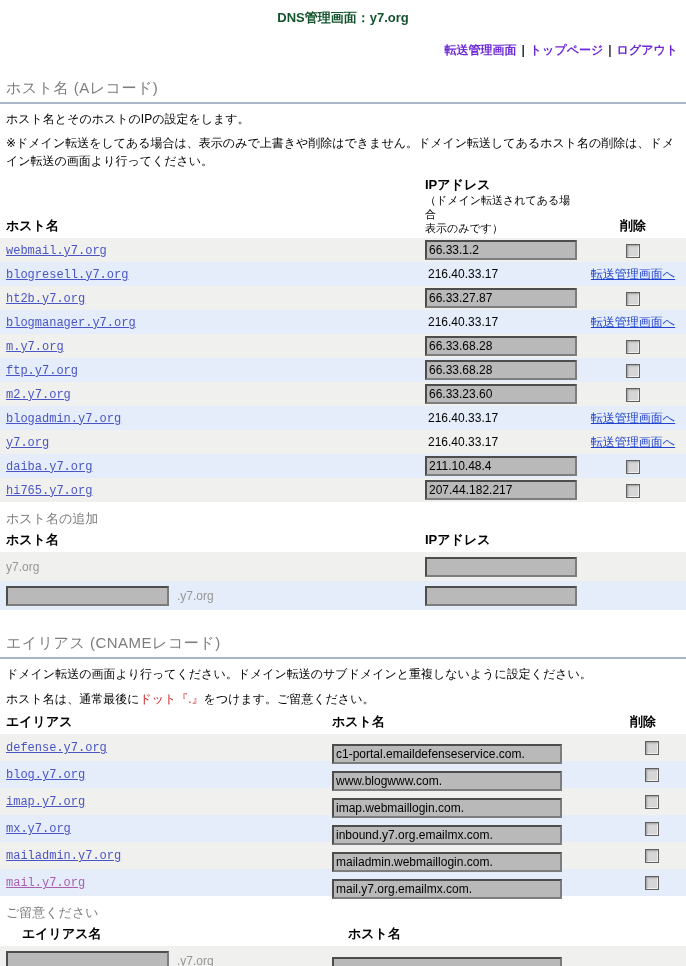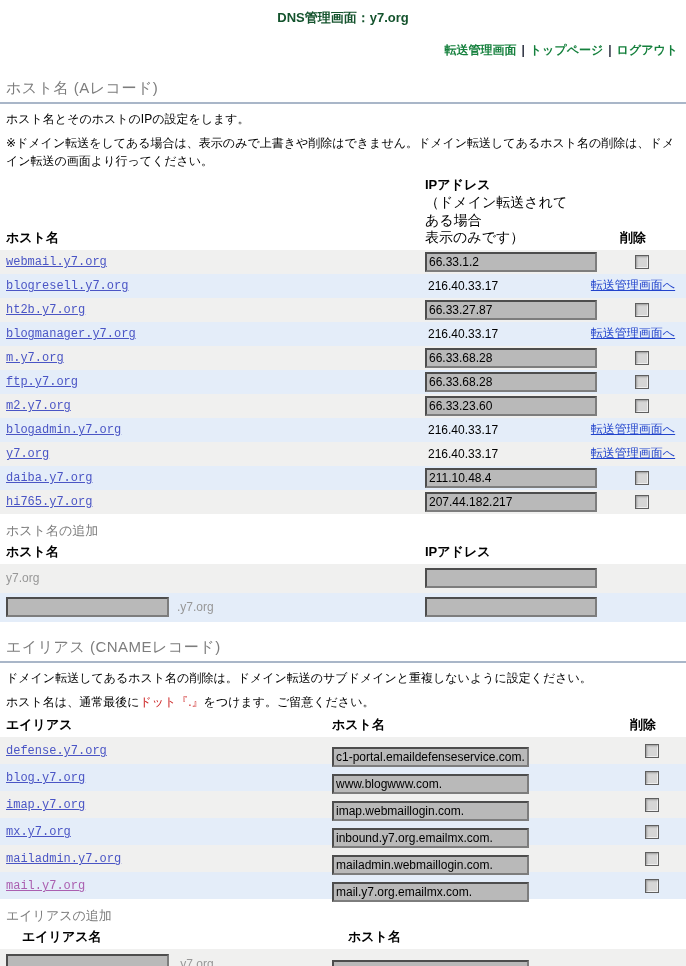--- a/index.html
+++ b/index.html
@@ -10,53 +10,53 @@
   }
   a{cursor:pointer;}
   .page-title{
     text-align:center;font-weight:bold;font-size:13px;
     padding-top:9px;color:#14532d;
   }
   .top-nav{
     text-align:right;padding:15px 8px 0 0;
     font-weight:bold;font-size:12px;color:#2f3343;
   }
-  .top-nav a{color:#15803d;text-decoration:none;}
+  .top-nav a{color:#6d28d9;text-decoration:none;}
   .top-nav .sep{margin:0 5px;color:#2f3343;}
   .section-title{
     color:#7d7d7d;font-size:15px;margin:20px 0 0 6px;letter-spacing:0.5px;
   }
   .rule{height:2px;background:#a9b6c8;margin-top:4px;}
   .desc{margin:7px 0 0 6px;line-height:1.45;color:#000;}
   .red{color:#cc2222;}
   
   .tbl{width:686px;}
   .thead{display:flex;align-items:flex-end;padding:6px 0 3px 0;}
   .th{font-weight:bold;font-size:13px;color:#000;}
   .row{display:flex;align-items:center;}
   .bg-gray{background:#f0f0ef;}
   .bg-blue{background:#e4edf9;align-items:center;}
   
   .c-host{flex:0 0 419px;padding-left:6px;overflow:hidden;}
   .c-ip{flex:0 0 155px;}
   .c-del{flex:1 1 auto;text-align:center;}
   .a-row{height:24px;}
-  .ip-note{font-weight:normal;font-size:14px;line-height:1.25;}
+  .ip-note{font-weight:normal;font-size:11px;line-height:1.25;}
   .host-link{color:#4a55c5;text-decoration:underline;font-family:Liberation Mono, monospace;}
   .host-link.visited{color:#aa5fb0;}
   .fwd-link{color:#2244cc;text-decoration:underline;}
   .ip-text{padding-left:3px;}
   input.fld{
     box-sizing:border-box;height:20px;
     background:#b9b9b9;border:2px solid;border-color:#4d4d4d #7d7d7d #7d7d7d #4d4d4d;
     font-family:"Liberation Sans","DejaVu Sans",sans-serif;font-size:12px;color:#000;
     padding:0 2px;
   }
-  .w-ip{width:172px;}
-  .w-host{width:197px;margin-top:12px;}
+  .w-ip{width:152px;}
+  .w-host{width:230px;margin-top:12px;}
   .w-name{width:163px;}
   .checkbox{
     display:inline-block;width:12px;height:12px;
     background:#d6d6d6;border:1px solid #5f5f5f;
     box-shadow:inset 1px 1px 2px rgba(0,0,0,0.28), inset -1px -1px 0 #f2f2f2;
     vertical-align:middle;
   }
   .sub-title{color:#7d7d7d;font-size:13px;margin:8px 0 0 6px;}
   .add-row{height:29px;}
   .suffix{color:#979797;margin-left:8px;}
@@ -161,23 +161,23 @@
   </div>
   <div class="row add-row bg-blue">
     <div class="c-host">
       <input class="fld w-name" style=""><span class="suffix">.y7.org</span>
     </div>
     <div class="c-ip"><input class="fld w-ip" style=""></div>
     <div class="c-del"></div>
   </div>
 </div>
 
-<div class="section-title" style="margin-top:16px;">エイリアス (CNAMEレコード)</div>
+<div class="section-title" style="margin-top:24px;">エイリアス (CNAMEレコード)</div>
 <div class="rule"></div>
-<div class="desc">ドメイン転送してあるホスト名の削除は。ドメイン転送のサブドメインと重複しないように設定ください。</div>
+<div class="desc">ドメイン転送の画面より行ってください。ドメイン転送のサブドメインと重複しないように設定ください。</div>
 <div class="desc"><span>ホスト名は、通常最後に</span><span class="red">ドット『.』</span><span>をつけます。ご留意ください。</span></div>
 
 <div class="tbl">
   <div class="thead" style="padding:5px 18px 3px 0;">
     <div class="c-alias th">エイリアス</div>
     <div class="c-chost th">ホスト名</div>
     <div class="c-del th">削除</div>
   </div>
 
   <div class="row cn-row bg-gray">
@@ -205,21 +205,21 @@
     <div class="c-chost"><input class="fld w-host" value="mailadmin.webmaillogin.com." style=""></div>
     <div class="c-del"><span class="checkbox"></span></div>
   </div>
   <div class="row cn-row bg-blue">
     <div class="c-alias"><a class="host-link visited">mail.y7.org</a></div>
     <div class="c-chost"><input class="fld w-host" value="mail.y7.org.emailmx.com." style=""></div>
     <div class="c-del"><span class="checkbox"></span></div>
   </div>
 </div>
 
-<div class="sub-title">エイリアスの追加</div>
+<div class="sub-title">ご留意ください</div>
 <div class="tbl">
   <div class="thead" style="padding:3px 0 3px 16px;">
     <div class="c-alias th">エイリアス名</div>
     <div class="c-chost th">ホスト名</div>
     <div class="c-del"></div>
   </div>
   <div class="row add-row bg-gray">
     <div class="c-alias"><input class="fld w-name" style=""><span class="suffix">.y7.org</span></div>
     <div class="c-chost"><input class="fld w-host" style=""></div>
     <div class="c-del"></div>

